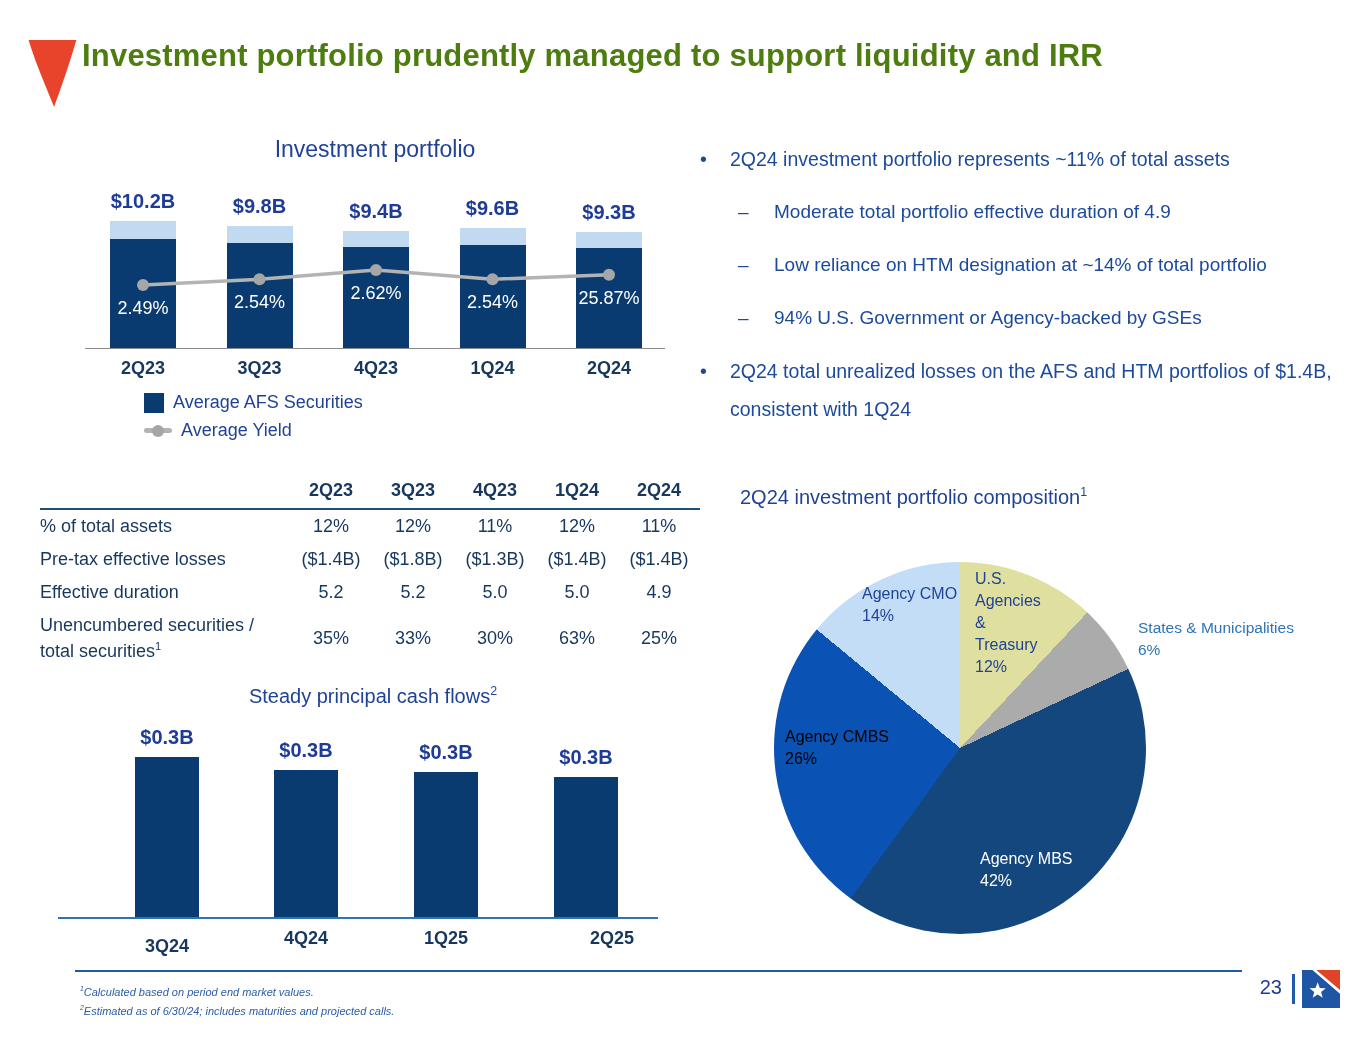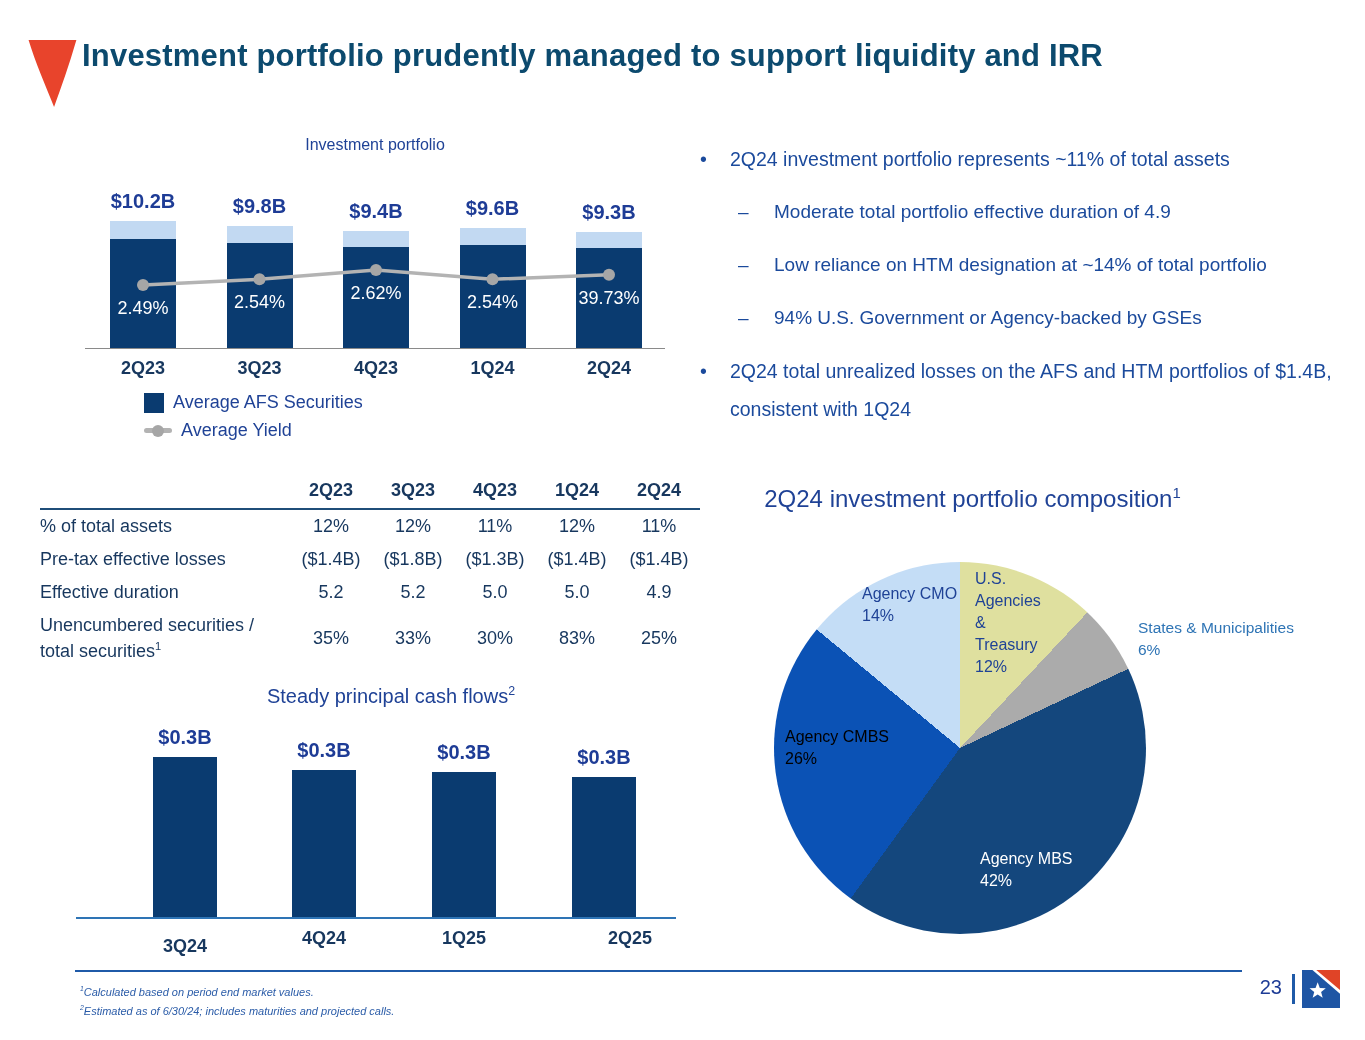--- a/index.html
+++ b/index.html
@@ -5,26 +5,26 @@
   html,body{margin:0;padding:0;}
   body{
     width:1365px;height:1040px;position:relative;background:#ffffff;
     font-family:"Liberation Sans", sans-serif;color:#17375E;overflow:hidden;
   }
   .abs{position:absolute;}
 
   
   #slide-title{
     left:82px;top:38px;width:1220px;
-    font-size:31px;font-weight:bold;color:#0c4a6e;letter-spacing:.2px;
+    font-size:31px;font-weight:bold;color:#4d7c0f;letter-spacing:.2px;
   }
 
   
   #chart1{left:85px;top:132px;width:580px;height:322px;}
-  #chart1-title{left:0;top:4px;width:580px;text-align:center;font-size:16px;color:#1F4296;}
+  #chart1-title{left:0;top:4px;width:580px;text-align:center;font-size:23px;color:#1F4296;}
   #chart1-plot{left:0;top:0;width:580px;height:216px;border-bottom:1.5px solid #8a8a8a;}
   .bar{position:absolute;bottom:0;width:66px;}
   .bar .htm{width:100%;background:#C2D9F2;}
   .bar .afs{width:100%;background:#0A3B70;}
   .val-label{position:absolute;width:110px;text-align:center;font-size:20px;font-weight:bold;color:#1E3C96;}
   .pct-label{position:absolute;width:96px;text-align:center;font-size:18px;color:#ffffff;}
   .cat-row .cat{position:absolute;width:96px;text-align:center;font-size:18px;font-weight:bold;color:#17375E;}
   #chart1-cats{left:0;top:226px;width:580px;height:24px;}
   #chart1-legend{left:46px;top:260px;width:534px;font-size:18px;color:#1F4296;}
   .legend-row{display:flex;align-items:flex-start;height:28px;margin-left:13px;}
@@ -45,29 +45,29 @@
   .b-item .btxt{flex:1;}
 
   
   #qtable{left:40px;top:476px;width:660px;border-collapse:collapse;font-size:18px;color:#17375E;}
   #qtable th{font-weight:bold;text-align:center;padding:4px 0 7px 0;border-bottom:2.5px solid #1F4E79;}
   #qtable th.lbl{text-align:left;}
   #qtable td{text-align:center;padding:6px 0;}
   #qtable td.lbl{text-align:left;padding-right:6px;line-height:21px;}
 
   
-  #chart2{left:76px;top:680px;width:630px;height:290px;}
+  #chart2{left:58px;top:680px;width:630px;height:290px;}
   #chart2-title{left:0;top:4px;width:630px;text-align:center;font-size:20px;color:#1F4296;}
   #chart2-plot{left:0;top:55px;width:600px;height:182px;border-bottom:2px solid #2E74B5;}
   .bar2{position:absolute;bottom:0;width:64px;background:#0A3B70;}
   #chart2-cats{left:0;top:248px;width:600px;height:24px;}
 
   
   #pie-wrap{left:740px;top:485px;width:622px;height:470px;}
-  #pie-title{left:0;top:0;width:465px;text-align:center;font-size:24px;color:#1F4296;}
+  #pie-title{left:0;top:0;width:465px;font-size:20px;color:#1F4296;}
   #pie{left:34px;top:77px;width:372px;height:372px;border-radius:50%;}
   .pie-label{position:absolute;font-size:16px;line-height:22px;white-space:pre-line;}
 
   
   #footer-line{left:75px;top:970px;width:1167px;border-top:2.5px solid #1F5AA8;}
   #footnotes{left:80px;top:981px;width:700px;font-size:11px;font-style:italic;color:#2B5CA8;line-height:15px;}
   #page-number{left:1236px;top:976px;width:46px;text-align:right;font-size:20px;color:#1E3C96;}
   #page-sep{left:1292px;top:974px;width:2.5px;height:30px;background:#1F5AA8;}
   #bank-logo{left:1302px;top:970px;}
   #accent-logo{left:28px;top:40px;}
@@ -115,21 +115,21 @@
         <circle cx="58" cy="153" r="6" fill="#A6A6A6"></circle>
         <circle cx="174.5" cy="147.25" r="6" fill="#A6A6A6"></circle>
         <circle cx="291" cy="138.05" r="6" fill="#A6A6A6"></circle>
         <circle cx="407.5" cy="147.25" r="6" fill="#A6A6A6"></circle>
         <circle cx="524" cy="142.65000000000003" r="6" fill="#A6A6A6"></circle>
       </svg>
       <div class="pct-label" style="left: 10px; top: 166px;">2.49%</div>
       <div class="pct-label" style="left: 126.5px; top: 160.25px;">2.54%</div>
       <div class="pct-label" style="left: 243px; top: 151.05px;">2.62%</div>
       <div class="pct-label" style="left: 359.5px; top: 160.25px;">2.54%</div>
-      <div class="pct-label" style="left: 476px; top: 155.65px;">39.73%</div>
+      <div class="pct-label" style="left: 476px; top: 155.65px;">25.87%</div>
     </div>
   <div id="chart1-cats" class="abs cat-row">
       <div class="cat" style="left: 10px;">2Q23</div>
       <div class="cat" style="left: 126.5px;">3Q23</div>
       <div class="cat" style="left: 243px;">4Q23</div>
       <div class="cat" style="left: 359.5px;">1Q24</div>
       <div class="cat" style="left: 476px;">2Q24</div>
     </div>
   <div id="chart1-legend" class="abs">
     <div class="legend-row">
@@ -212,21 +212,21 @@
         <td>5.2</td>
         <td>5.0</td>
         <td>5.0</td>
         <td>4.9</td>
       </tr>
       <tr>
         <td class="lbl">Unencumbered securities / total securities<sup>1</sup></td>
         <td>35%</td>
         <td>33%</td>
         <td>30%</td>
-        <td>83%</td>
+        <td>63%</td>
         <td>25%</td>
       </tr>
     </tbody>
 </table>
 
 <div id="chart2" class="abs">
   <div id="chart2-title" class="abs"><span>Steady principal cash flows</span><sup>2</sup></div>
   <div id="chart2-plot" class="abs">
       <div class="bar2" style="left: 77px; height: 160px;"></div>
       <div class="val-label" style="left: 54px; bottom: 168px;">$0.3B</div>

